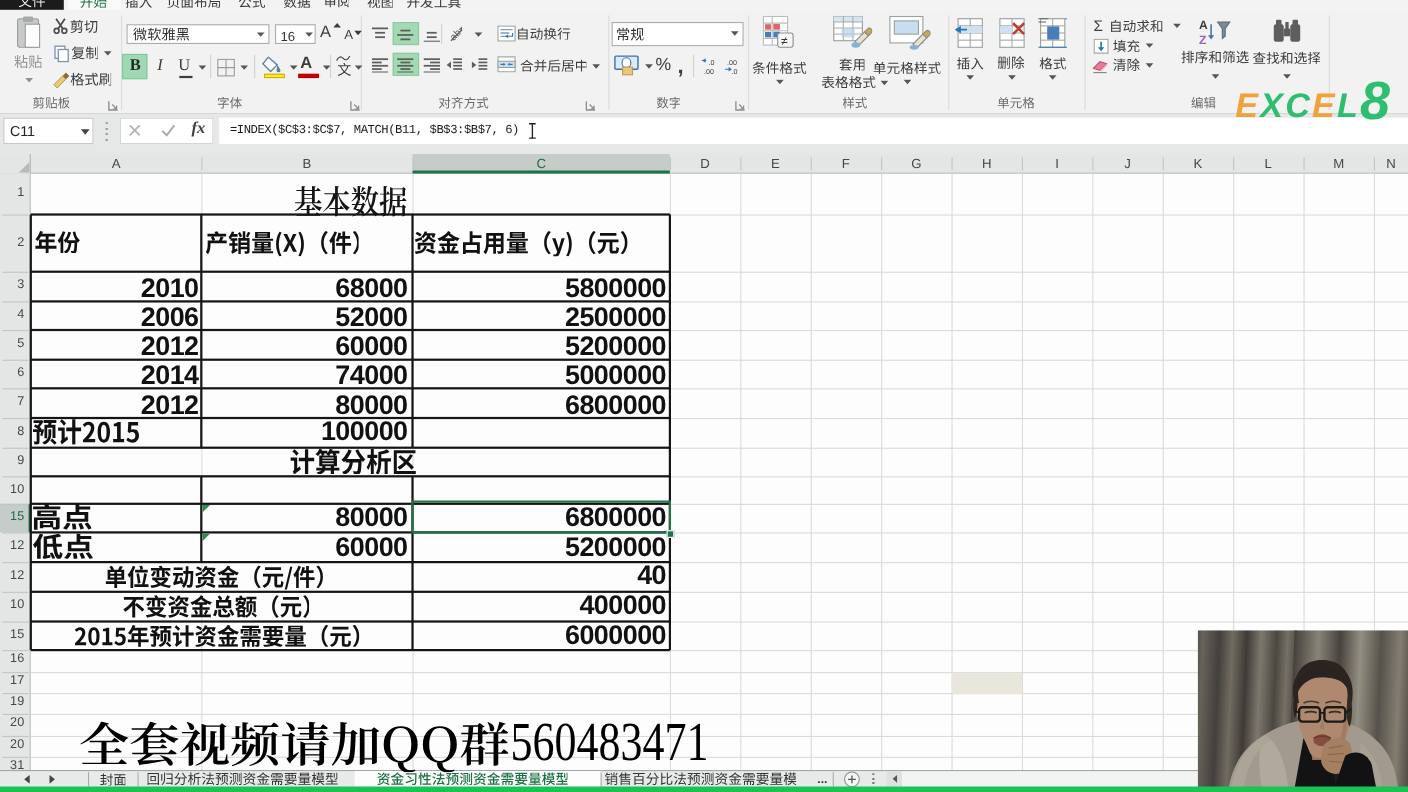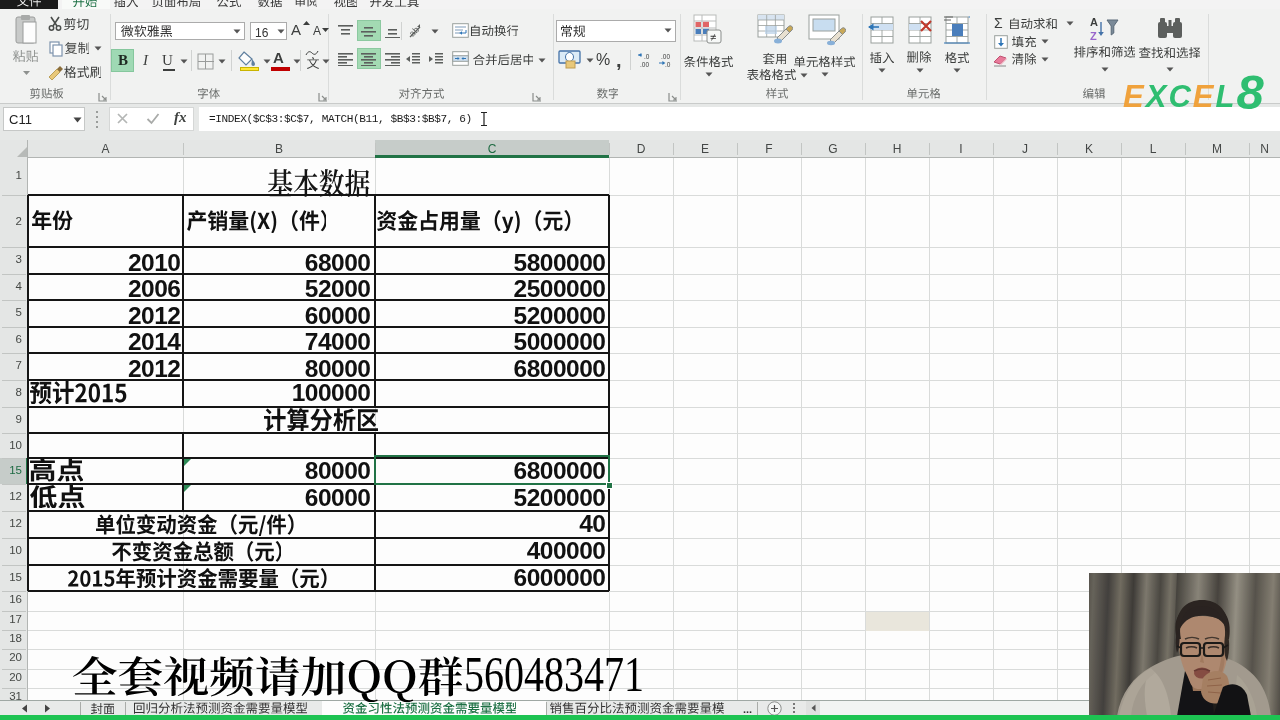--- a/index.html
+++ b/index.html
@@ -500,21 +500,21 @@
 <div style="position:absolute;font-family:&quot;Liberation Sans&quot;, sans-serif;font-size:11.5px;color:#454845;font-weight:400;line-height:1;white-space:pre;right:1258px;top:387px;">8</div>
 <div style="position:absolute;font-family:&quot;Liberation Sans&quot;, sans-serif;font-size:11.5px;color:#454845;font-weight:400;line-height:1;white-space:pre;right:1258px;top:414px;">9</div>
 <div style="position:absolute;font-family:&quot;Liberation Sans&quot;, sans-serif;font-size:11.5px;color:#454845;font-weight:400;line-height:1;white-space:pre;right:1258px;top:440px;">10</div>
 <div style="position:absolute;font-family:&quot;Liberation Sans&quot;, sans-serif;font-size:11.5px;color:#1e6b43;font-weight:400;line-height:1;white-space:pre;right:1258px;top:465px;">15</div>
 <div style="position:absolute;font-family:&quot;Liberation Sans&quot;, sans-serif;font-size:11.5px;color:#454845;font-weight:400;line-height:1;white-space:pre;right:1258px;top:491px;">12</div>
 <div style="position:absolute;font-family:&quot;Liberation Sans&quot;, sans-serif;font-size:11.5px;color:#454845;font-weight:400;line-height:1;white-space:pre;right:1258px;top:518px;">12</div>
 <div style="position:absolute;font-family:&quot;Liberation Sans&quot;, sans-serif;font-size:11.5px;color:#454845;font-weight:400;line-height:1;white-space:pre;right:1258px;top:545px;">10</div>
 <div style="position:absolute;font-family:&quot;Liberation Sans&quot;, sans-serif;font-size:11.5px;color:#454845;font-weight:400;line-height:1;white-space:pre;right:1258px;top:572px;">15</div>
 <div style="position:absolute;font-family:&quot;Liberation Sans&quot;, sans-serif;font-size:11.5px;color:#454845;font-weight:400;line-height:1;white-space:pre;right:1258px;top:594px;">16</div>
 <div style="position:absolute;font-family:&quot;Liberation Sans&quot;, sans-serif;font-size:11.5px;color:#454845;font-weight:400;line-height:1;white-space:pre;right:1258px;top:614px;">17</div>
-<div style="position:absolute;font-family:&quot;Liberation Sans&quot;, sans-serif;font-size:11.5px;color:#454845;font-weight:400;line-height:1;white-space:pre;right:1258px;top:633px;">18</div>
+<div style="position:absolute;font-family:&quot;Liberation Sans&quot;, sans-serif;font-size:11.5px;color:#454845;font-weight:400;line-height:1;white-space:pre;right:1258px;top:633px;">19</div>
 <div style="position:absolute;font-family:&quot;Liberation Sans&quot;, sans-serif;font-size:11.5px;color:#454845;font-weight:400;line-height:1;white-space:pre;right:1258px;top:652px;">20</div>
 <div style="position:absolute;font-family:&quot;Liberation Sans&quot;, sans-serif;font-size:11.5px;color:#454845;font-weight:400;line-height:1;white-space:pre;right:1258px;top:672px;">20</div>
 <div style="position:absolute;font-family:&quot;Liberation Sans&quot;, sans-serif;font-size:11.5px;color:#454845;font-weight:400;line-height:1;white-space:pre;right:1258px;top:691px;">31</div>
 <div style="position:absolute;left:2px;top:195px;width:24px;height:1px;background:#c2c5c3;"></div>
 <div style="position:absolute;left:2px;top:247px;width:24px;height:1px;background:#c2c5c3;"></div>
 <div style="position:absolute;left:2px;top:274px;width:24px;height:1px;background:#c2c5c3;"></div>
 <div style="position:absolute;left:2px;top:300px;width:24px;height:1px;background:#c2c5c3;"></div>
 <div style="position:absolute;left:2px;top:327px;width:24px;height:1px;background:#c2c5c3;"></div>
 <div style="position:absolute;left:2px;top:353px;width:24px;height:1px;background:#c2c5c3;"></div>
 <div style="position:absolute;left:2px;top:380px;width:24px;height:1px;background:#c2c5c3;"></div>

